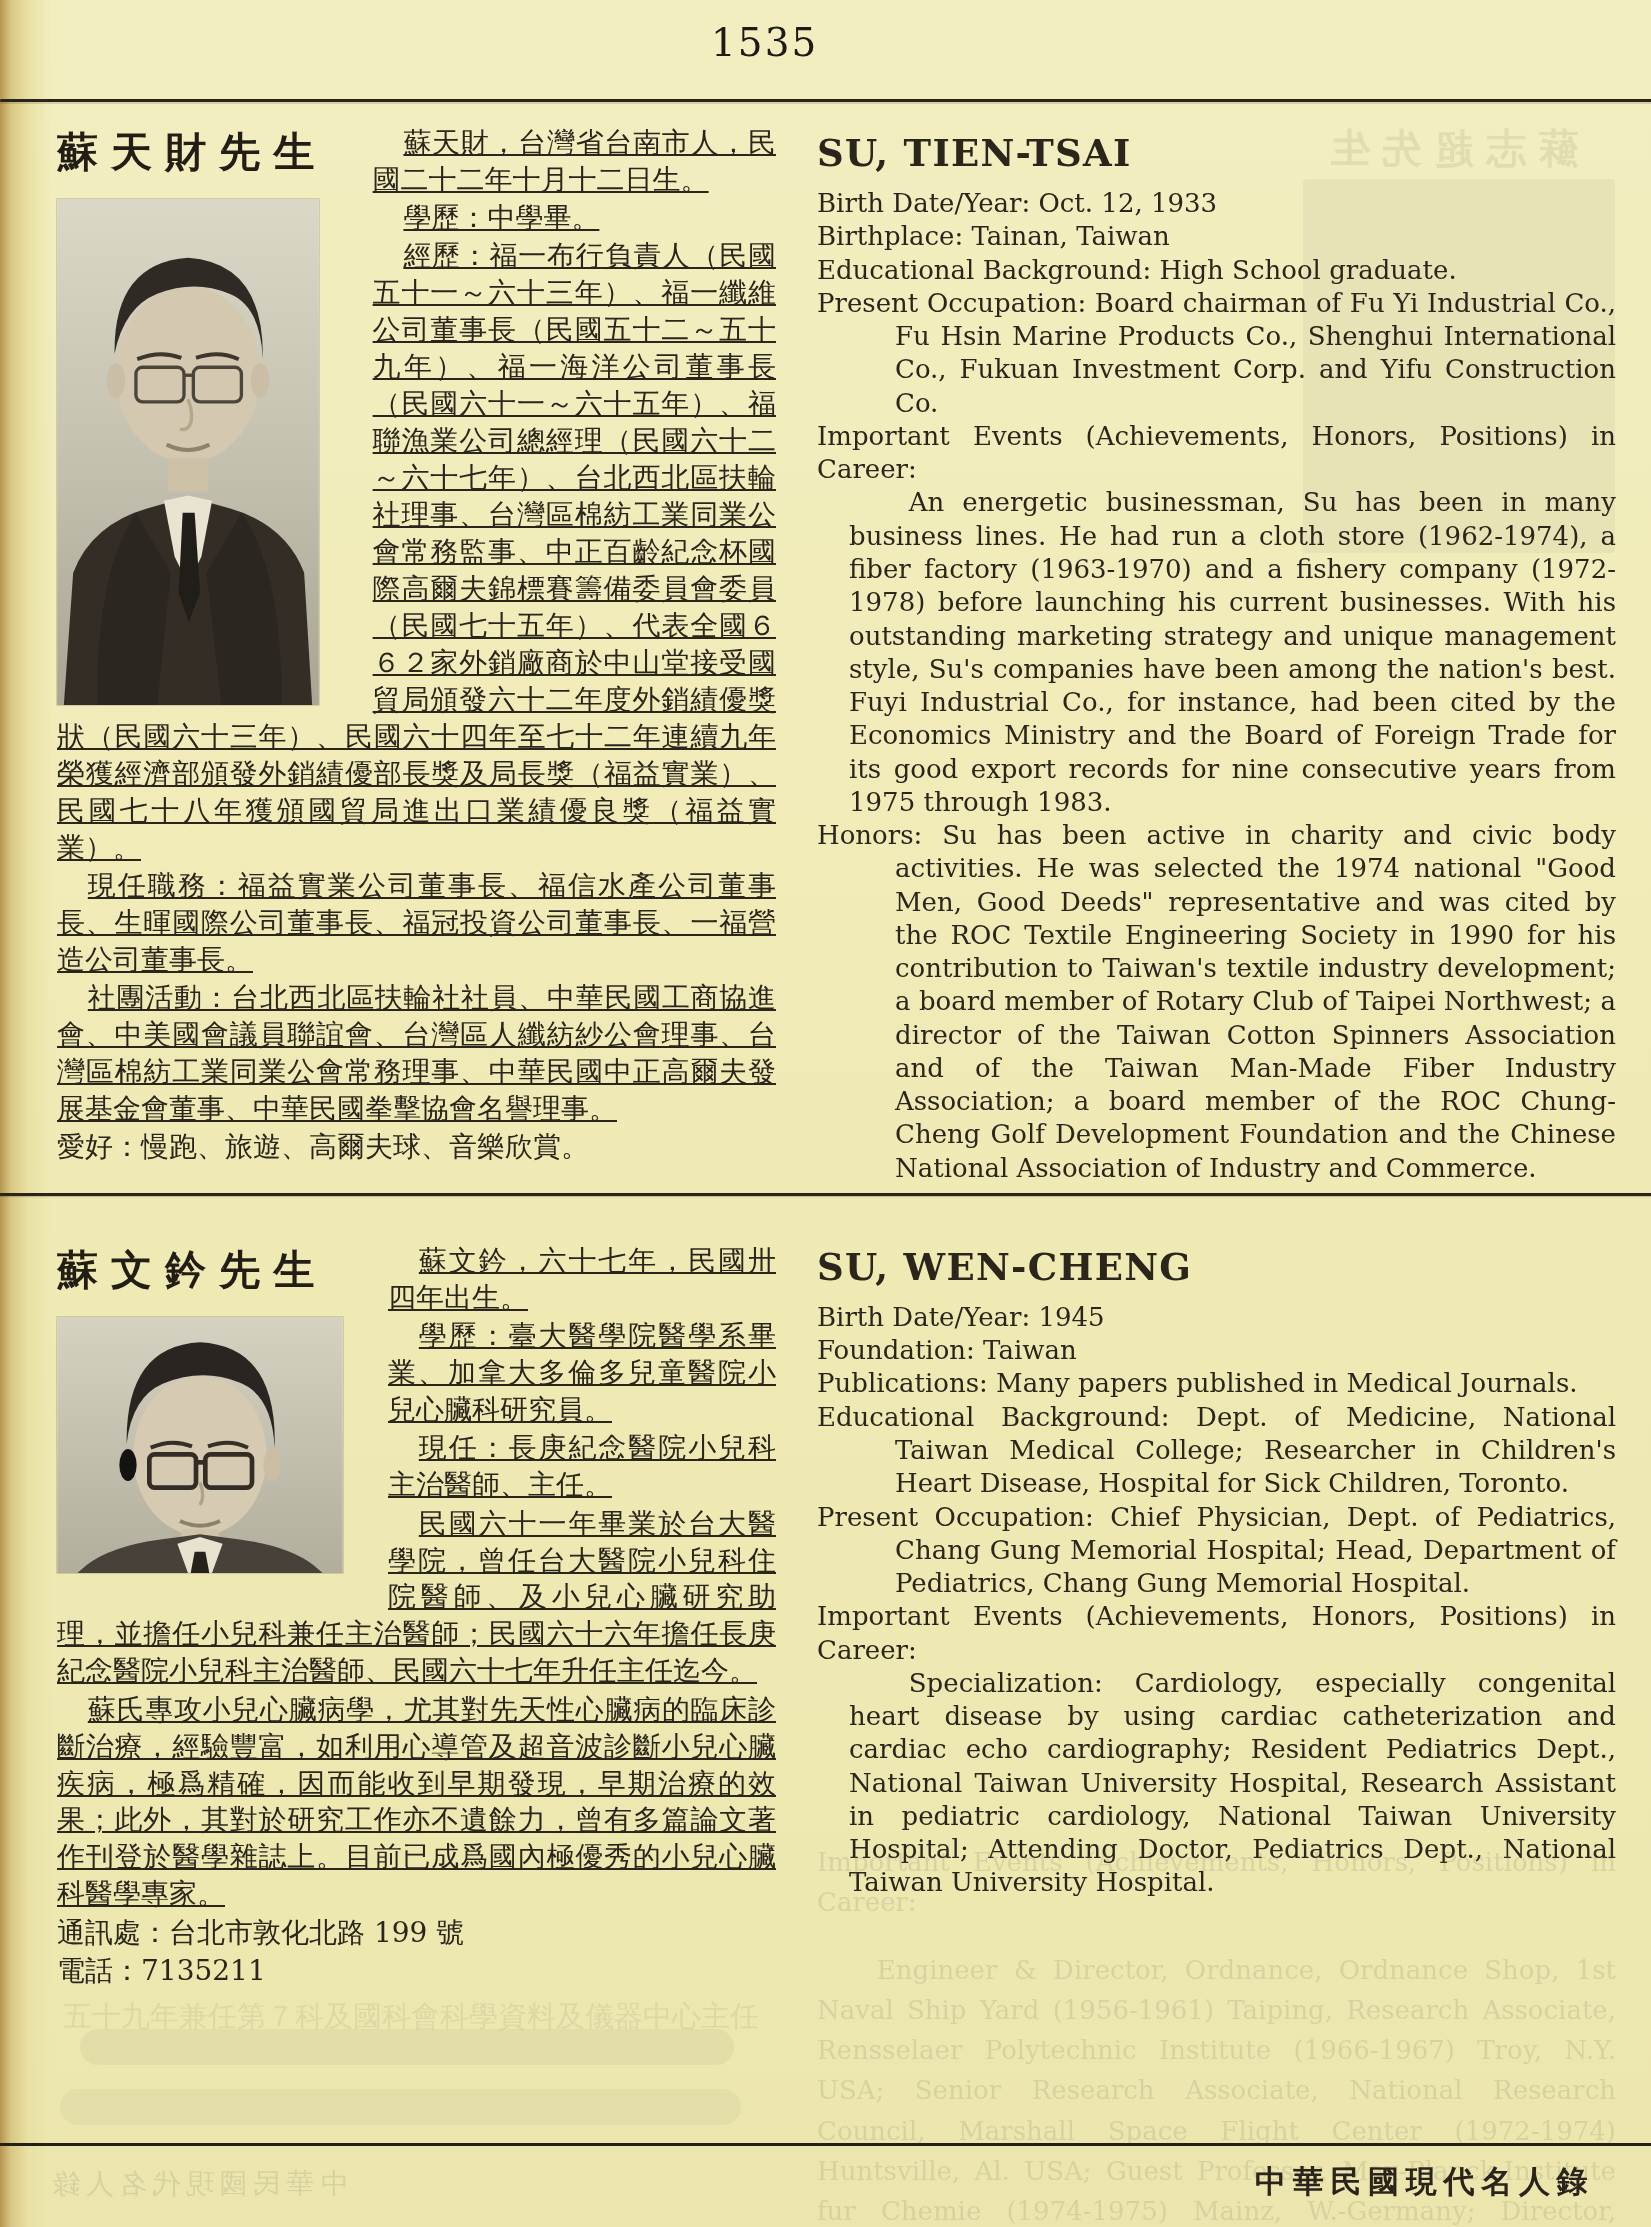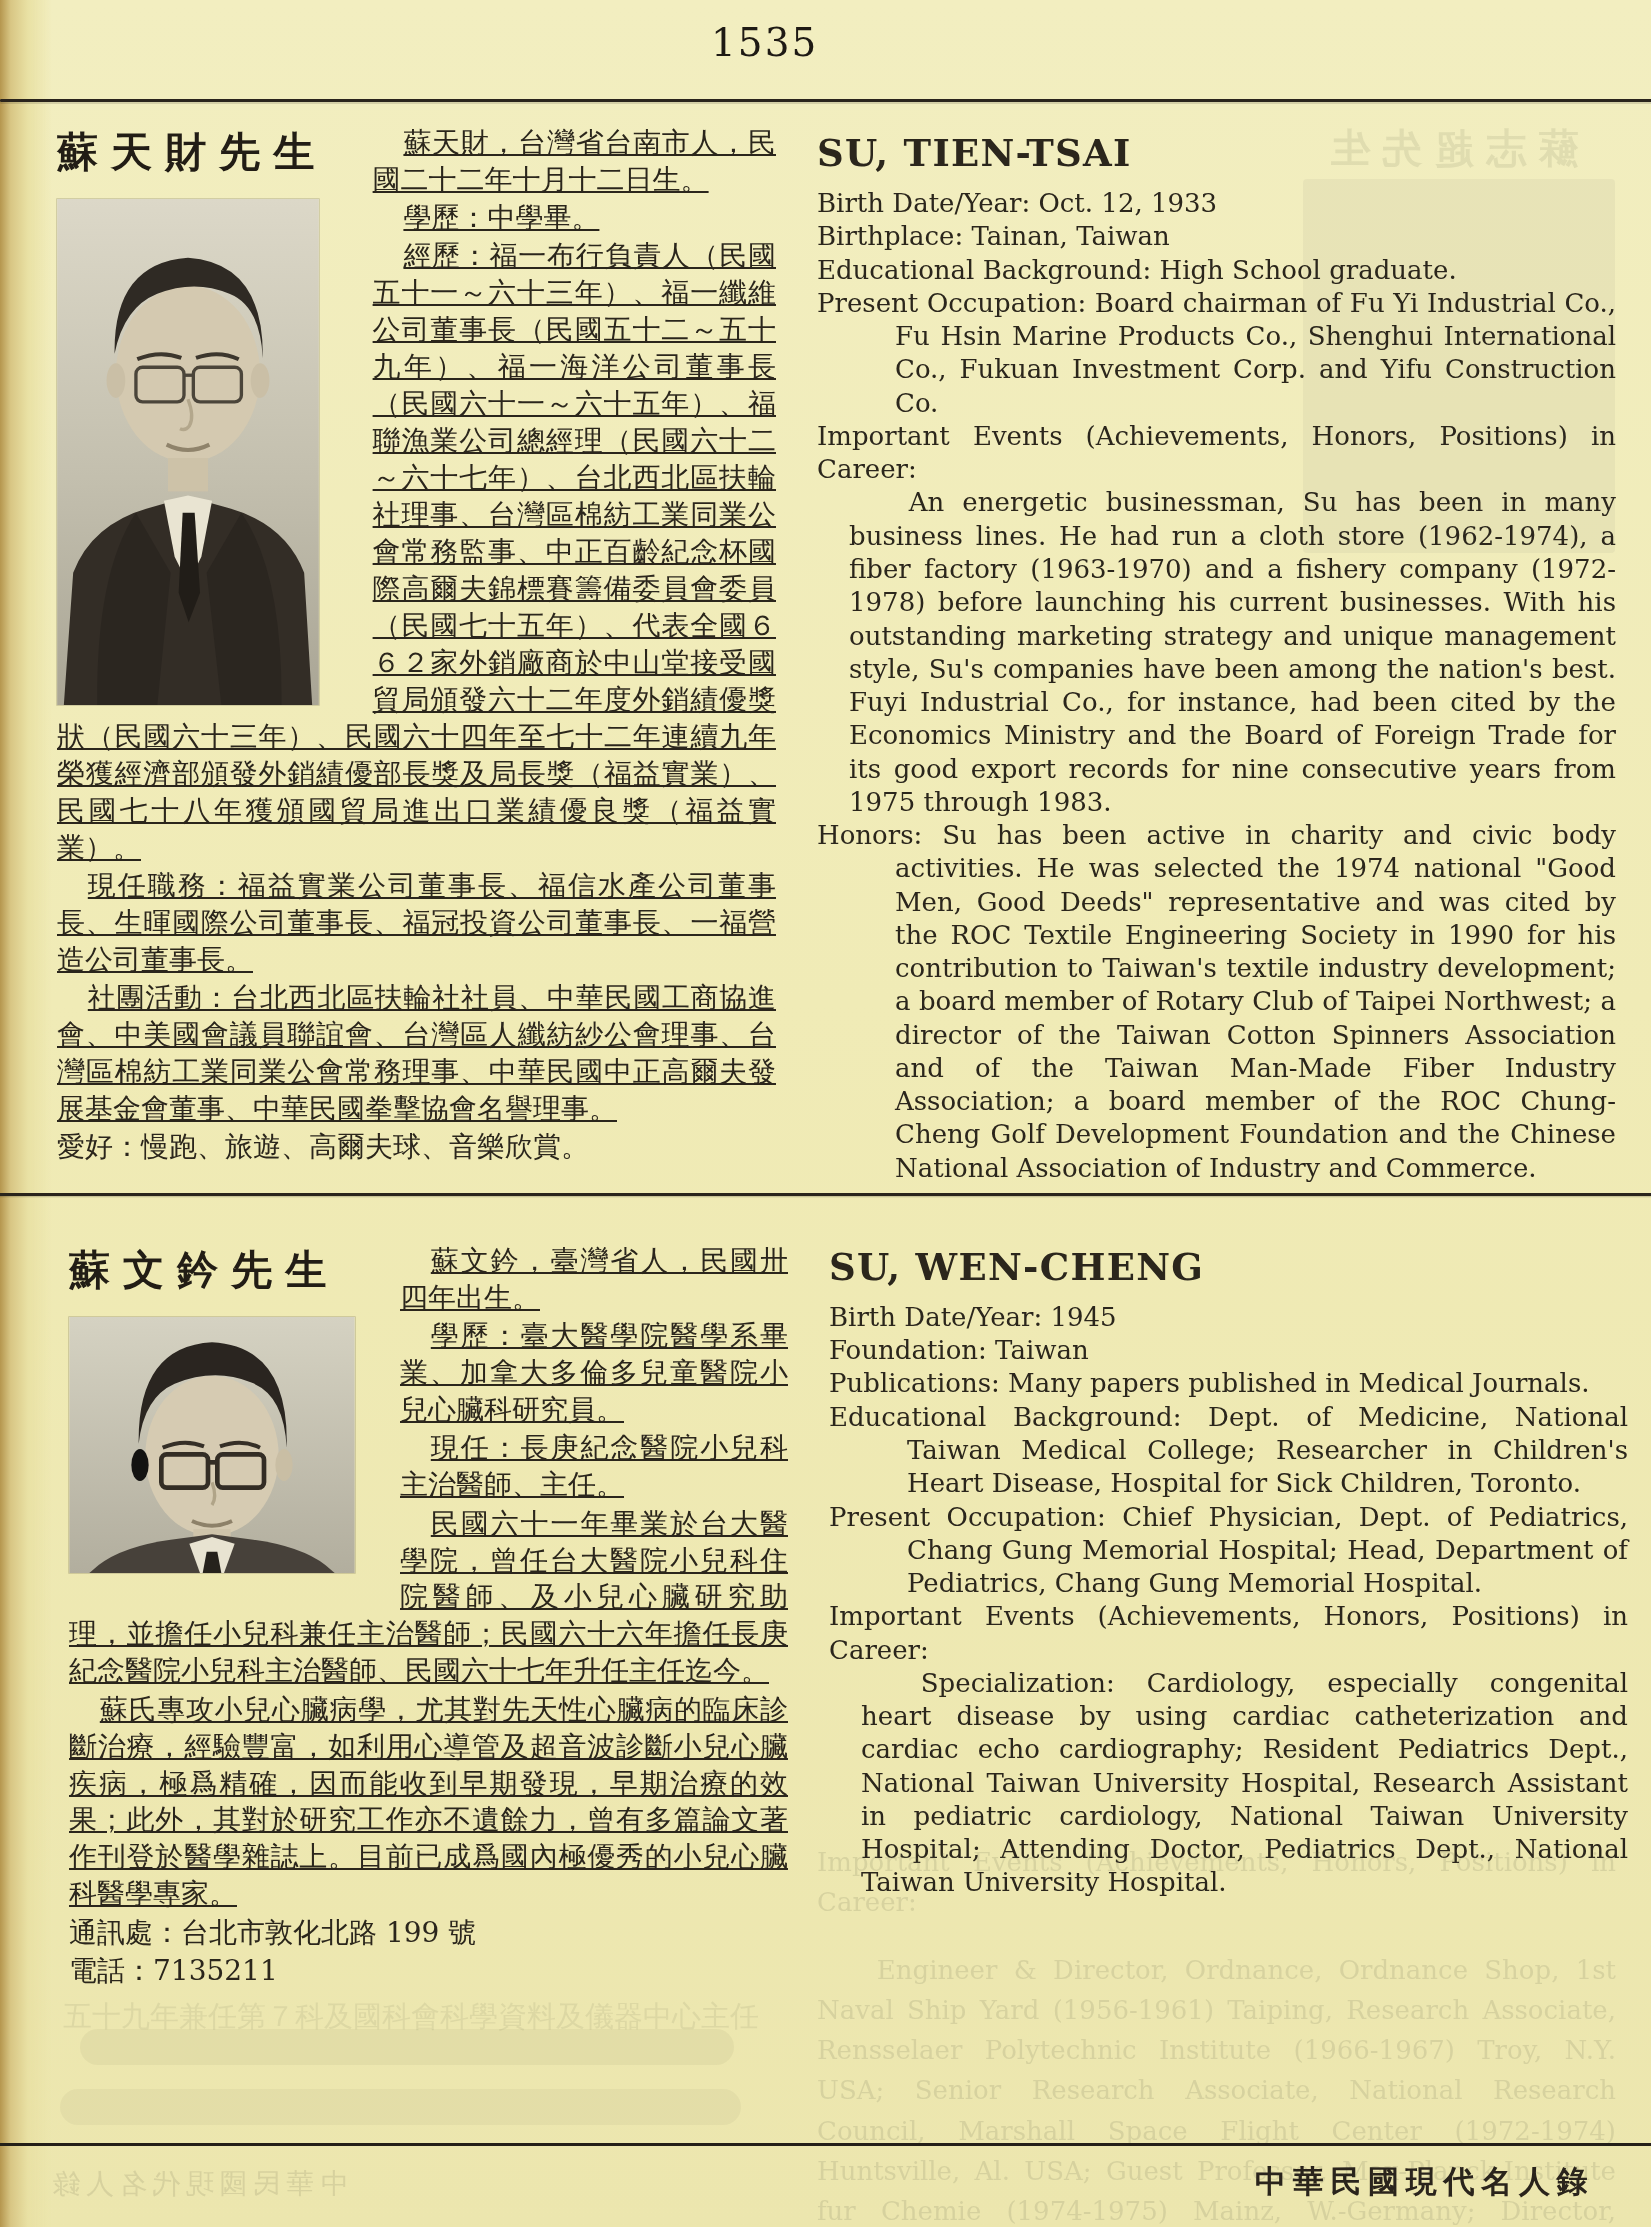--- a/index.html
+++ b/index.html
@@ -16,21 +16,21 @@
   
   #page-number{top:20px;left:711px;font-size:39px;letter-spacing:2px;color:#1e1a14;}
   #top-rule{top:99px;left:0;width:1652px;height:3.3px;background:#2a241c;border-radius:1.3px;box-shadow:0 2px 0 rgba(42,36,28,.15);}
   #section-divider{top:1193px;left:0;width:1652px;height:2.7px;background:#2a241c;box-shadow:0 1.3px 0 rgba(42,36,28,.2);}
   #footer-rule{top:2143px;left:0;width:1652px;height:3.3px;background:#241f18;}
   #footer-title{top:2161px;left:1255px;font-size:31px;letter-spacing:6.7px;color:#2a241c;font-weight:600;}
   #footer-title-ghost{top:2165px;left:47px;font-size:28px;letter-spacing:5.3px;color:#6c6a4e;opacity:.16;transform:scaleX(-1);}
 
   
   #zone1{top:113px;left:0;width:1652px;height:1078px;}
-  #zone2{top:1231px;left:12px;width:1320px;height:908px;padding-left:8px;}
+  #zone2{top:1231px;left:0;width:1320px;height:908px;padding-left:8px;}
   .col-zh{position:absolute;left:57px;width:719px;}
   .col-en{position:absolute;left:817px;width:799px;}
 
   
   .zh{font-size:28px;line-height:1.32;text-align:justify;color:#2b261c;}
   .zh p{margin:0 0 1.3px 0;}
   .zh .ind{text-indent:1.1em;text-decoration:underline;}
   .float-box{float:left;margin:0 45px 12px 0;}
   .zh-headline{font-size:41px;font-weight:700;letter-spacing:.32em;color:#221d15;white-space:nowrap;margin:0 0 20px 0;}
   .photo-frame{display:block;box-shadow:0 0 0 0.7px rgba(60,55,40,.25);}
@@ -141,21 +141,21 @@
         <path d="M140,196 q32,-14 62,-2" stroke="#352f27" stroke-width="6" fill="none"></path>
         <path d="M226,194 q32,-12 60,2" stroke="#352f27" stroke-width="6" fill="none"></path>
         <path d="M214,248 q8,22 0,34" stroke="#b0a488" stroke-width="5" fill="none"></path>
         <path d="M184,306 q30,14 60,0" stroke="#8d8169" stroke-width="6" fill="none"></path>
         <rect x="186" y="318" width="56" height="36" fill="#cfc4aa"></rect>
         <path d="M30,384 L44,372 Q80,344 152,334 L214,326 L276,334 Q348,344 384,372 L398,384 Z" fill="#47413a"></path>
         <path d="M180,340 L214,330 L248,340 L232,384 L196,384 Z" fill="#e8e3d1"></path>
         <path d="M206,352 L222,352 L228,384 L200,384 Z" fill="#26221c"></path>
       </svg>
     </div>
-    <p class="ind">蘇文鈐，臺灣省人，民國卅四年出生。</p>
+    <p class="ind">蘇文鈐，六十七年，民國卅四年出生。</p>
     <p class="ind">學歷：臺大醫學院醫學系畢業、加拿大多倫多兒童醫院小兒心臟科研究員。</p>
     <p class="ind">現任：長庚紀念醫院小兒科主治醫師、主任。</p>
     <p class="ind">民國六十一年畢業於台大醫學院，曾任台大醫院小兒科住院醫師、及小兒心臟研究助理，並擔任小兒科兼任主治醫師；民國六十六年擔任長庚紀念醫院小兒科主治醫師、民國六十七年升任主任迄今。</p>
     <p class="ind">蘇氏專攻小兒心臟病學，尤其對先天性心臟病的臨床診斷治療，經驗豐富，如利用心導管及超音波診斷小兒心臟疾病，極爲精確，因而能收到早期發現，早期治療的效果；此外，其對於研究工作亦不遺餘力，曾有多篇論文著作刊登於醫學雜誌上。目前已成爲國內極優秀的小兒心臟科醫學專家。</p>
     <p>通訊處：台北市敦化北路 199 號</p>
     <p>電話：7135211</p>
   </div>
 
   <div class="col-en en" style="top:13.3px;">
     <h2>SU, WEN-CHENG</h2>

